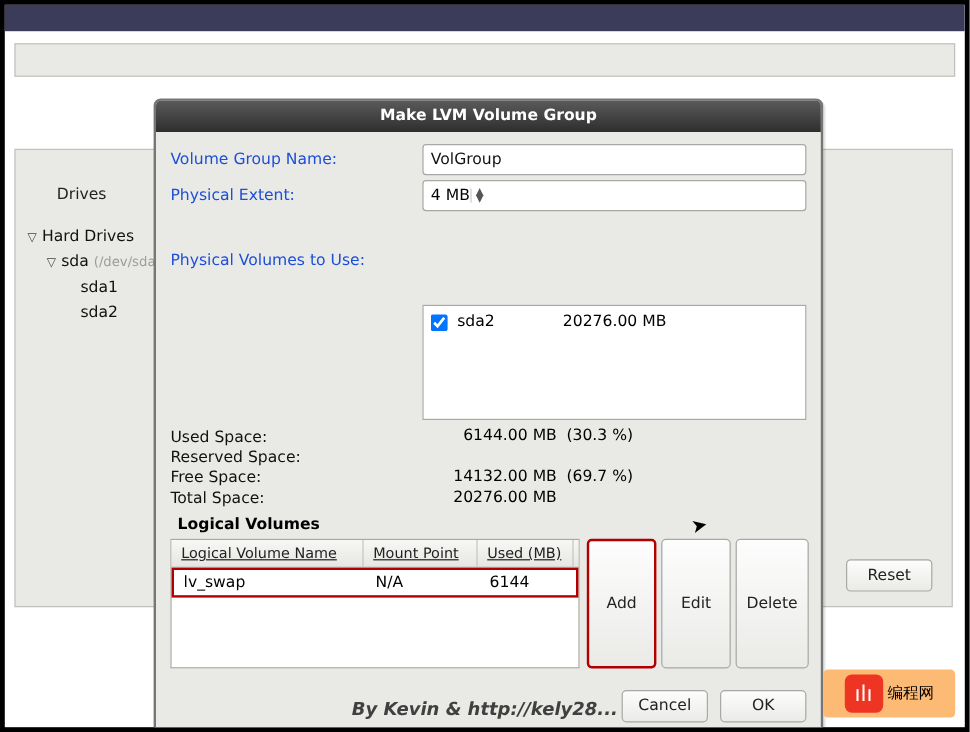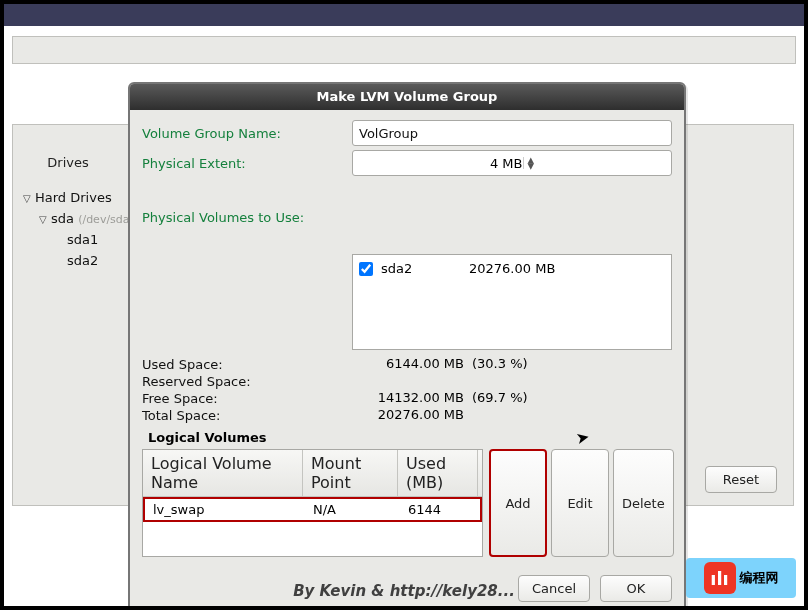--- a/index.html
+++ b/index.html
@@ -17,56 +17,56 @@
 .indent-2 { padding-left: 44px; }
 
 .bottom-row { position: absolute; right: 16px; bottom: 12px; }
 .btn { min-width: 72px; padding: 5px 12px; background: linear-gradient(#fdfdfd,#eaeae7); border: 1px solid #a8a8a4; border-radius: 4px; color: #222; cursor: pointer; }
 
 .dialog { position: absolute; left: 124px; top: 78px; width: 558px; background: #e9e9e6; border: 2px solid #767676; border-radius: 6px; box-shadow: 2px 2px 0 rgba(0,0,0,0.1); }
 .titlebar { height: 26px; background: linear-gradient(#5a5a5a,#2e2e2e); color: #fff; font-weight: bold; text-align: center; line-height: 26px; border-radius: 4px 4px 0 0; }
 .dlg-body { padding: 6px 12px 10px 12px; }
 
 .form-row { display: flex; align-items: center; margin: 4px 0; }
-.form-label { width: 210px; color: #15803d; }
+.form-label { width: 210px; color: #1d4ed8; }
 .text-input { flex: 1; height: 26px; border: 1px solid #a8a8a4; border-radius: 3px; padding: 0 6px; background: #fff; color: #111; }
-.select-wrap { flex: 1; height: 26px; border: 1px solid #a8a8a4; border-radius: 3px; background: #fff; display: flex; align-items: center; padding: 0 6px; justify-content: center; cursor: pointer; }
+.select-wrap { flex: 1; height: 26px; border: 1px solid #a8a8a4; border-radius: 3px; background: #fff; display: flex; align-items: center; padding: 0 6px; justify-content: flex-start; cursor: pointer; }
 .spinner { display: flex; flex-direction: column; font-size: 7px; line-height: 6px; color: #555; border-left: 1px solid #ccc; padding-left: 4px; }
 
 .pv-box { margin-left: 210px; margin-top: -26px; border: 1px solid #a8a8a4; background: #fff; height: 96px; padding: 6px; }
 .pv-row { display: flex; align-items: center; gap: 8px; }
 .pv-row input[type=checkbox] { width: 14px; height: 14px; }
 .pv-name { min-width: 80px; }
 
 .space-grid { margin-top: 6px; }
 .space-row { display: flex; }
 .space-label { width: 210px; color: #111; padding: 1px 0; }
 .space-val { width: 120px; text-align: right; padding-right: 8px; }
 .space-pct { width: 70px; }
 
 .lv-title { font-weight: bold; margin-top: 6px; padding-left: 6px; }
 .lv-wrap { display: flex; margin-top: 4px; gap: 6px; }
 .lv-table { flex: 1; border: 1px solid #a8a8a4; background: #fff; height: 108px; }
 .lv-head { display: flex; background: linear-gradient(#f7f7f5,#e6e6e3); border-bottom: 1px solid #c4c4c0; }
-.lv-head div { padding: 4px 8px; border-right: 1px solid #c4c4c0; color: #222; font-size: 16px; }
+.lv-head div { padding: 4px 8px; border-right: 1px solid #c4c4c0; color: #222; font-size: 12px; text-decoration: underline; }
 .lv-col1 { width: 160px; }
 .lv-col2 { width: 95px; }
 .lv-col3 { width: 80px; }
 .lv-row { display: flex; }
 .lv-row div { padding: 3px 8px; }
 .lv-row.sel { border: 2px solid #b00000; }
 .lv-btns { display: flex; flex-direction: row; gap: 4px; }
 .lv-btns .btn { min-width: 58px; padding: 4px 8px; }
 .lv-btns .btn.hl { border: 2px solid #b00000; }
 
 .dlg-foot { display: flex; justify-content: flex-end; gap: 10px; padding: 8px 12px 10px; }
 
 .watermark { position: absolute; font-size: 46px; color: rgba(0,0,0,0.15); font-style: italic; font-family: "Kaiti","STKaiti",serif; pointer-events: none; }
 .footer-txt { position: absolute; bottom: 6px; left: 0; right: 0; text-align: center; font-style: italic; font-weight: bold; color: #404040; font-size: 15px; }
-.logo-box { position: absolute; right: 8px; bottom: 8px; width: 110px; height: 40px; background: #7dd3fc; border-radius: 4px; display:flex; align-items:center; justify-content:center; font-weight:bold;text-align:right; }
+.logo-box { position: absolute; right: 8px; bottom: 8px; width: 110px; height: 40px; background: #fdba74; border-radius: 4px; display:flex; align-items:center; justify-content:center; font-weight:normal;text-align:right; }
 .logo-red { width: 32px; height: 32px; background: #ee3524; border-radius: 6px; color:#fff; display:flex; align-items:center; justify-content:center; font-size:18px; margin-right:4px; }
 .cursor { position: absolute; left: 572px; top: 424px; font-size: 16px; transform: rotate(-12deg); pointer-events: none; }
 .back-btn { position: absolute; right: 130px; bottom: 20px; }
 </style>
 </head>
 <body>
 
 <div class="topbar"></div>
 <div class="header-band"></div>
 

